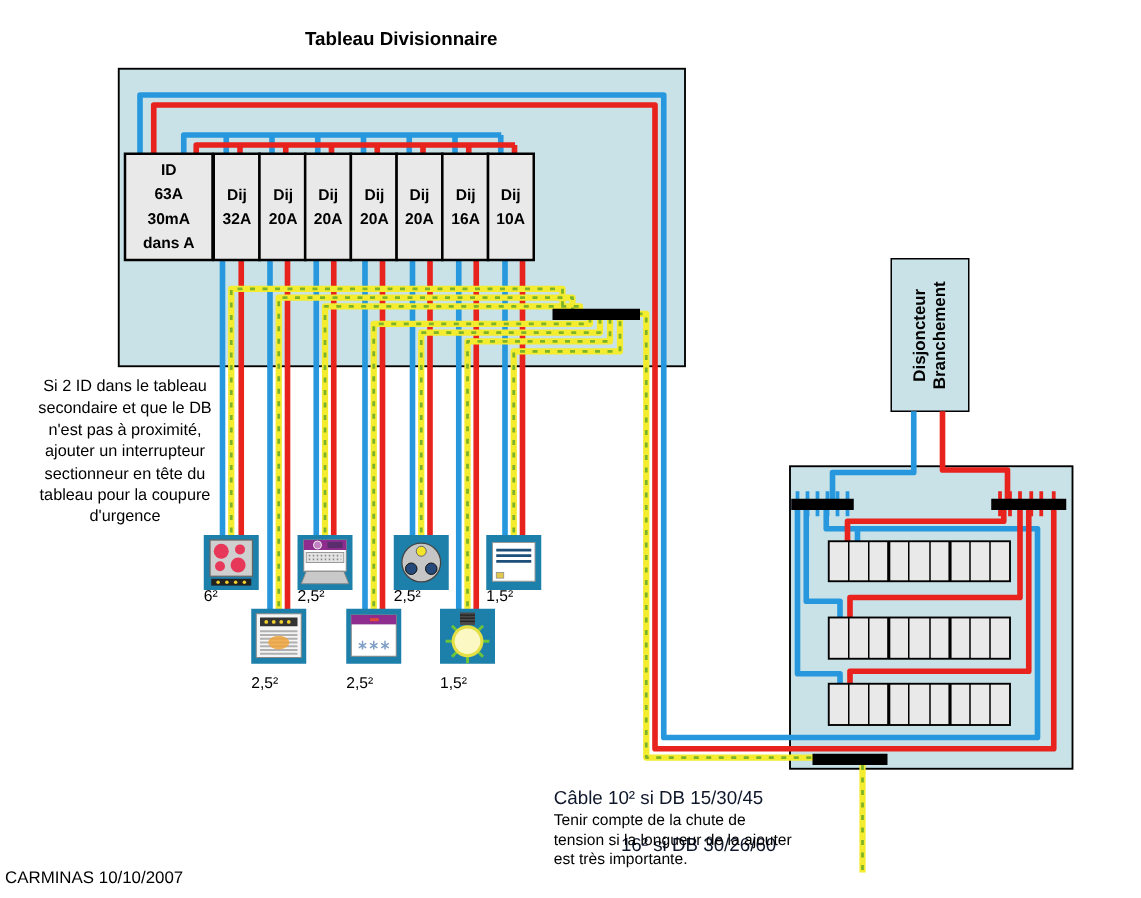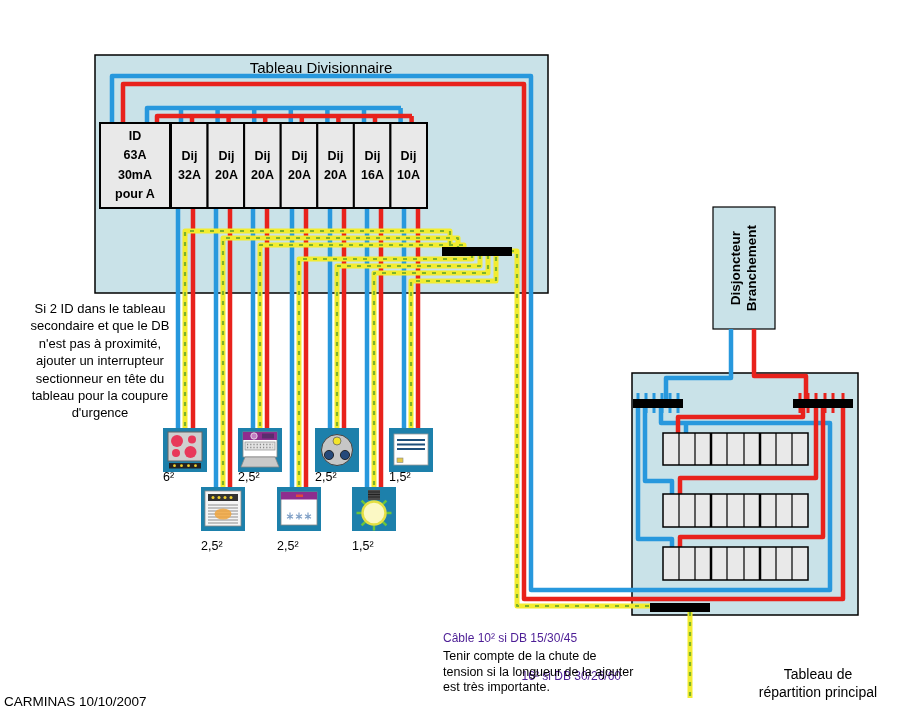--- a/index.html
+++ b/index.html
@@ -2,36 +2,36 @@
 <html><head>
 <meta charset="utf-8">
 <style>
   html,body{margin:0;padding:0;background:#fff;}
   .stage{
     position:relative;width:913px;height:718px;background:#ffffff;overflow:hidden;
     font-family:"Liberation Sans",sans-serif;color:#000;
   }
   .stage svg{position:absolute;left:0;top:0;}
   .txt{position:absolute;white-space:pre-line;}
-  .bold{font-weight:normal;margin-top:36px;}
+  .bold{font-weight:bold;}
   .center{text-align:center;}
   .breaker-label{
     position:absolute;display:flex;align-items:center;justify-content:center;
     font-weight:bold;font-size:12.5px;line-height:1.5;text-align:center;white-space:pre-line;
   }
   .clabel{position:absolute;width:44px;text-align:left;font-size:12.5px;}
   .db-label{
     position:absolute;left:713px;top:207px;width:62px;height:122px;
     display:flex;align-items:center;justify-content:center;
   }
   .db-label span{
     transform:rotate(-90deg);font-weight:bold;font-size:13.5px;line-height:1.2;
     white-space:pre-line;text-align:center;
   }
-  .graynote{color:#4c1d95;font-size:12px;line-height:19px;}
+  .graynote{color:#0f172a;font-size:15px;line-height:19px;}
 </style>
 </head>
 <body>
 
 <div class="stage">
 
   <svg width="913" height="718" viewBox="0 0 913 718">
 
     <rect x="95" y="55" width="453" height="238" fill="#c9e2e8" stroke="#000" stroke-width="1.5"></rect>
     <rect x="632" y="373" width="226" height="242" fill="#c9e2e8" stroke="#000" stroke-width="1.5"></rect>
@@ -183,21 +183,21 @@
       <path d="M16,5H28 M16,7.5H28 M16,10H28" stroke="#222" stroke-width="1"></path>
       <circle cx="22" cy="26" r="11.5" fill="#fbf8c4" stroke="#e3df44" stroke-width="2.5"></circle>
     </g>
   </svg>
 
   <div class="txt bold center" style="left:221px;top:23px;width:200px;font-size:15px;">Tableau Divisionnaire</div>
 
   <div class="breaker-label" style="left:100px;top:123px;width:70px;height:85px;line-height:1.55;">ID
 63A
 30mA
-pour A</div>
+dans A</div>
 
   <div class="breaker-label" style="left:171px;top:123px;width:37px;height:85px;">Dij
 32A</div>
   <div class="breaker-label" style="left:208px;top:123px;width:37px;height:85px;">Dij
 20A</div>
   <div class="breaker-label" style="left:244px;top:123px;width:37px;height:85px;">Dij
 20A</div>
   <div class="breaker-label" style="left:281px;top:123px;width:37px;height:85px;">Dij
 20A</div>
   <div class="breaker-label" style="left:317px;top:123px;width:37px;height:85px;">Dij
@@ -213,22 +213,20 @@
 ajouter un interrupteur
 sectionneur en tête du
 tableau pour la coupure
 d'urgence</div>
 
   <div class="db-label">
     <span>Disjoncteur
 Branchement</span>
   </div>
 
-  <div class="txt bold center" style="left:723px;top:629px;width:190px;font-size:14px;line-height:18px;">Tableau de
-répartition principal</div>
 
   <div class="txt graynote" style="left:443px;top:610px;width:180px;">
     <div>Câble 10² si DB 15/30/45</div>
     <div style="text-align:right;padding-right:2px;">16² si DB 30/26/60</div>
   </div>
 
   <div class="txt" style="left:443px;top:649px;width:220px;font-size:12.5px;line-height:15.5px;">Tenir compte de la chute de
 tension si la longueur de la ajouter
 est très importante.</div>
 

